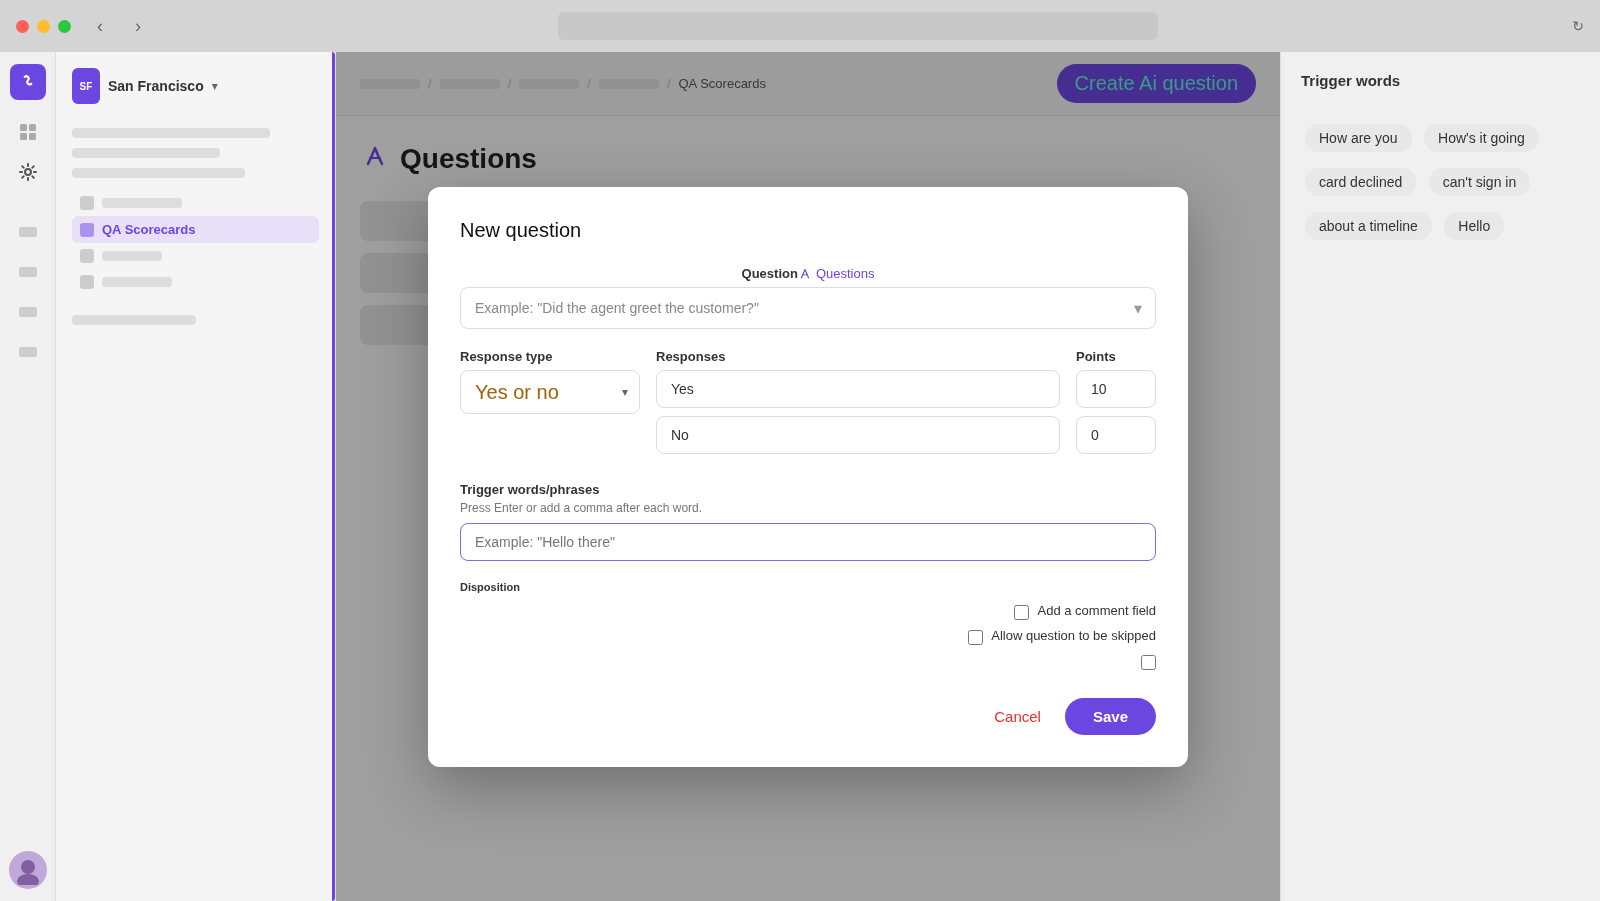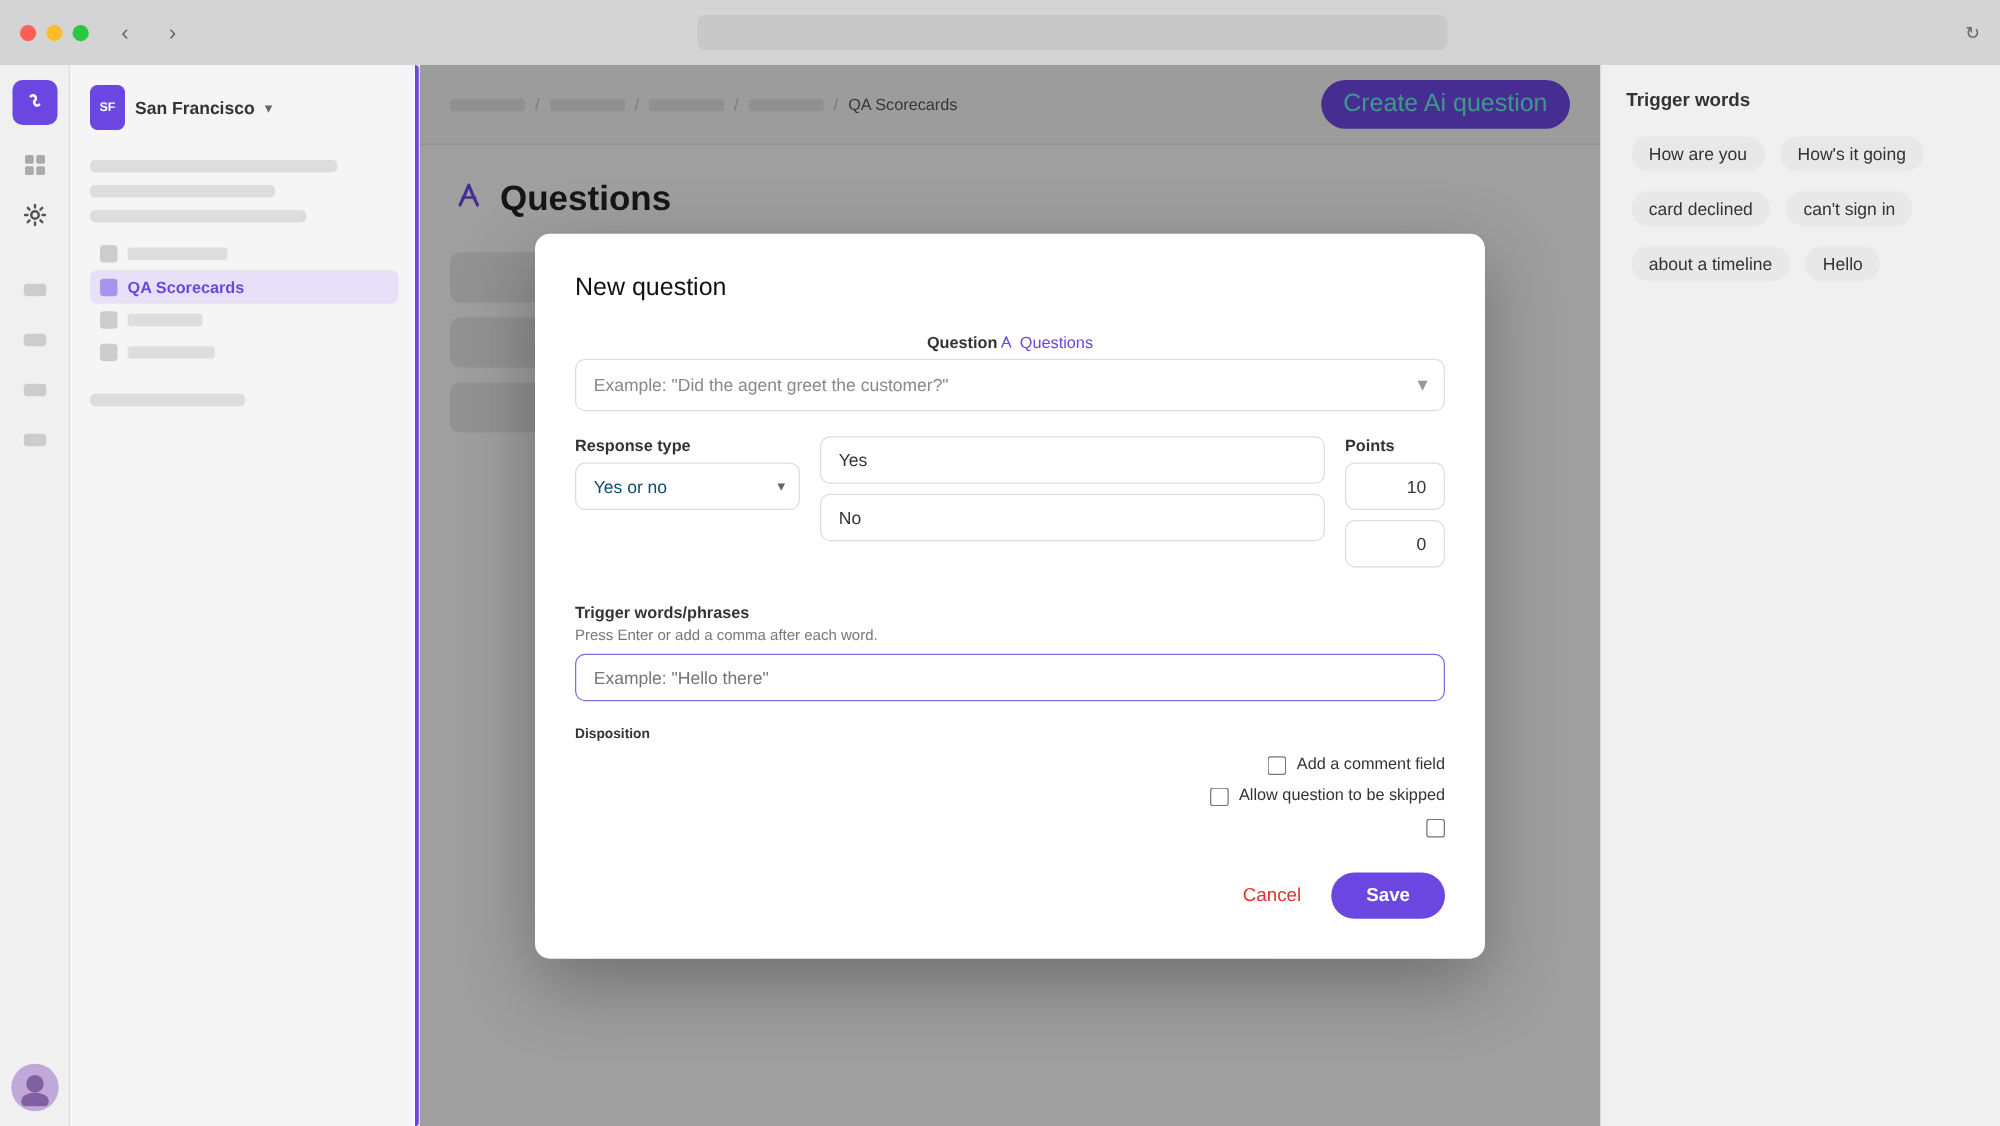--- a/index.html
+++ b/index.html
@@ -175,21 +175,21 @@
     }
 
     
     .right-panel {
       width: 320px;
       background: #f0f0f0;
       padding: 20px;
       border-left: 1px solid #ddd;
     }
     .trigger-words-title {
-      font-size: 15px; font-weight: 600; color: #333; margin-bottom: 16px;
+      font-size: 15px; font-weight: 600; color: #333; margin-bottom: 31px;
     }
     .trigger-tag {
       display: inline-block;
       background: #e8e8e8;
       border-radius: 16px;
       padding: 6px 14px;
       font-size: 14px;
       color: #333;
       margin: 4px;
       cursor: pointer;
@@ -262,22 +262,22 @@
       font-size: 13px; font-weight: 600; color: #333; margin-bottom: 6px;
     }
     .select-wrap {
       position: relative;
     }
     .select-wrap select {
       width: 100%;
       padding: 10px 14px;
       border: 1.5px solid #ddd;
       border-radius: 8px;
-      font-size: 14px;
-      color: #0c4a6e;
+      font-size: 20px;
+      color: #a16207;
       background: white;
       appearance: none;
       cursor: pointer;
     }
     .select-wrap .chevron {
       position: absolute; right: 12px; top: 50%; transform: translateY(-50%);
       color: #666; pointer-events: none; font-size: 12px;
     }
 
     .response-input {
@@ -291,21 +291,21 @@
       margin-bottom: 8px;
     }
     .points-input {
       width: 100%;
       padding: 10px 14px;
       border: 1.5px solid #ddd;
       border-radius: 8px;
       font-size: 14px;
       color: #333;
       background: white;
-      text-align: right;
+      text-align: left;
       margin-bottom: 8px;
     }
 
     .trigger-section { margin-top: 20px; }
     .trigger-label {
       font-size: 13px; font-weight: 600; color: #333; margin-bottom: 4px;
     }
     .trigger-hint {
       font-size: 12px; color: #777; margin-bottom: 8px;
     }
@@ -502,20 +502,21 @@
             <div class="select-wrap">
               <select>
                 <option>Yes or no</option>
                 <option>Multiple choice</option>
                 <option>Text</option>
               </select>
               <span class="chevron">▾</span>
             </div>
           </div>
           <div class="col-responses">
+            <div class="col-label">Responses</div>
             <input class="response-input" type="text" value="Yes" style="">
             <input class="response-input" type="text" value="No" style="">
           </div>
           <div class="col-points">
             <div class="col-label">Points</div>
             <input class="points-input" type="text" value="10" style="">
             <input class="points-input" type="text" value="0" style="">
           </div>
         </div>
 

